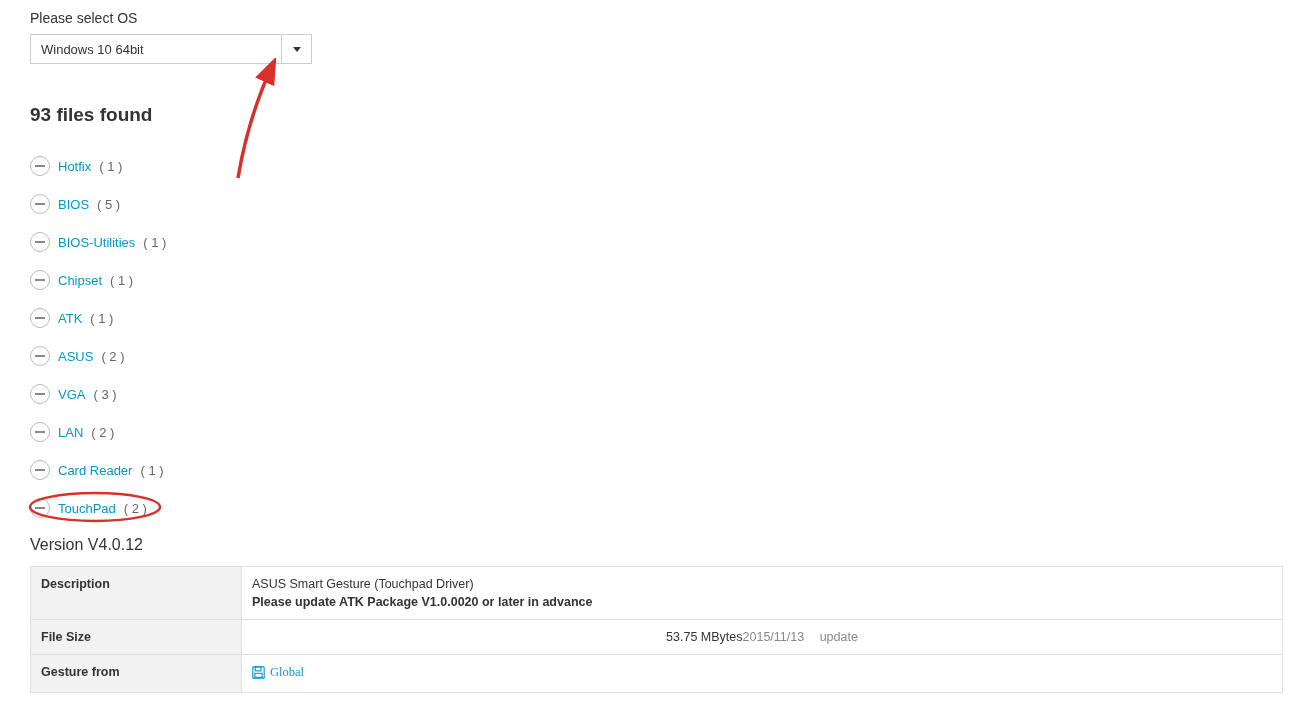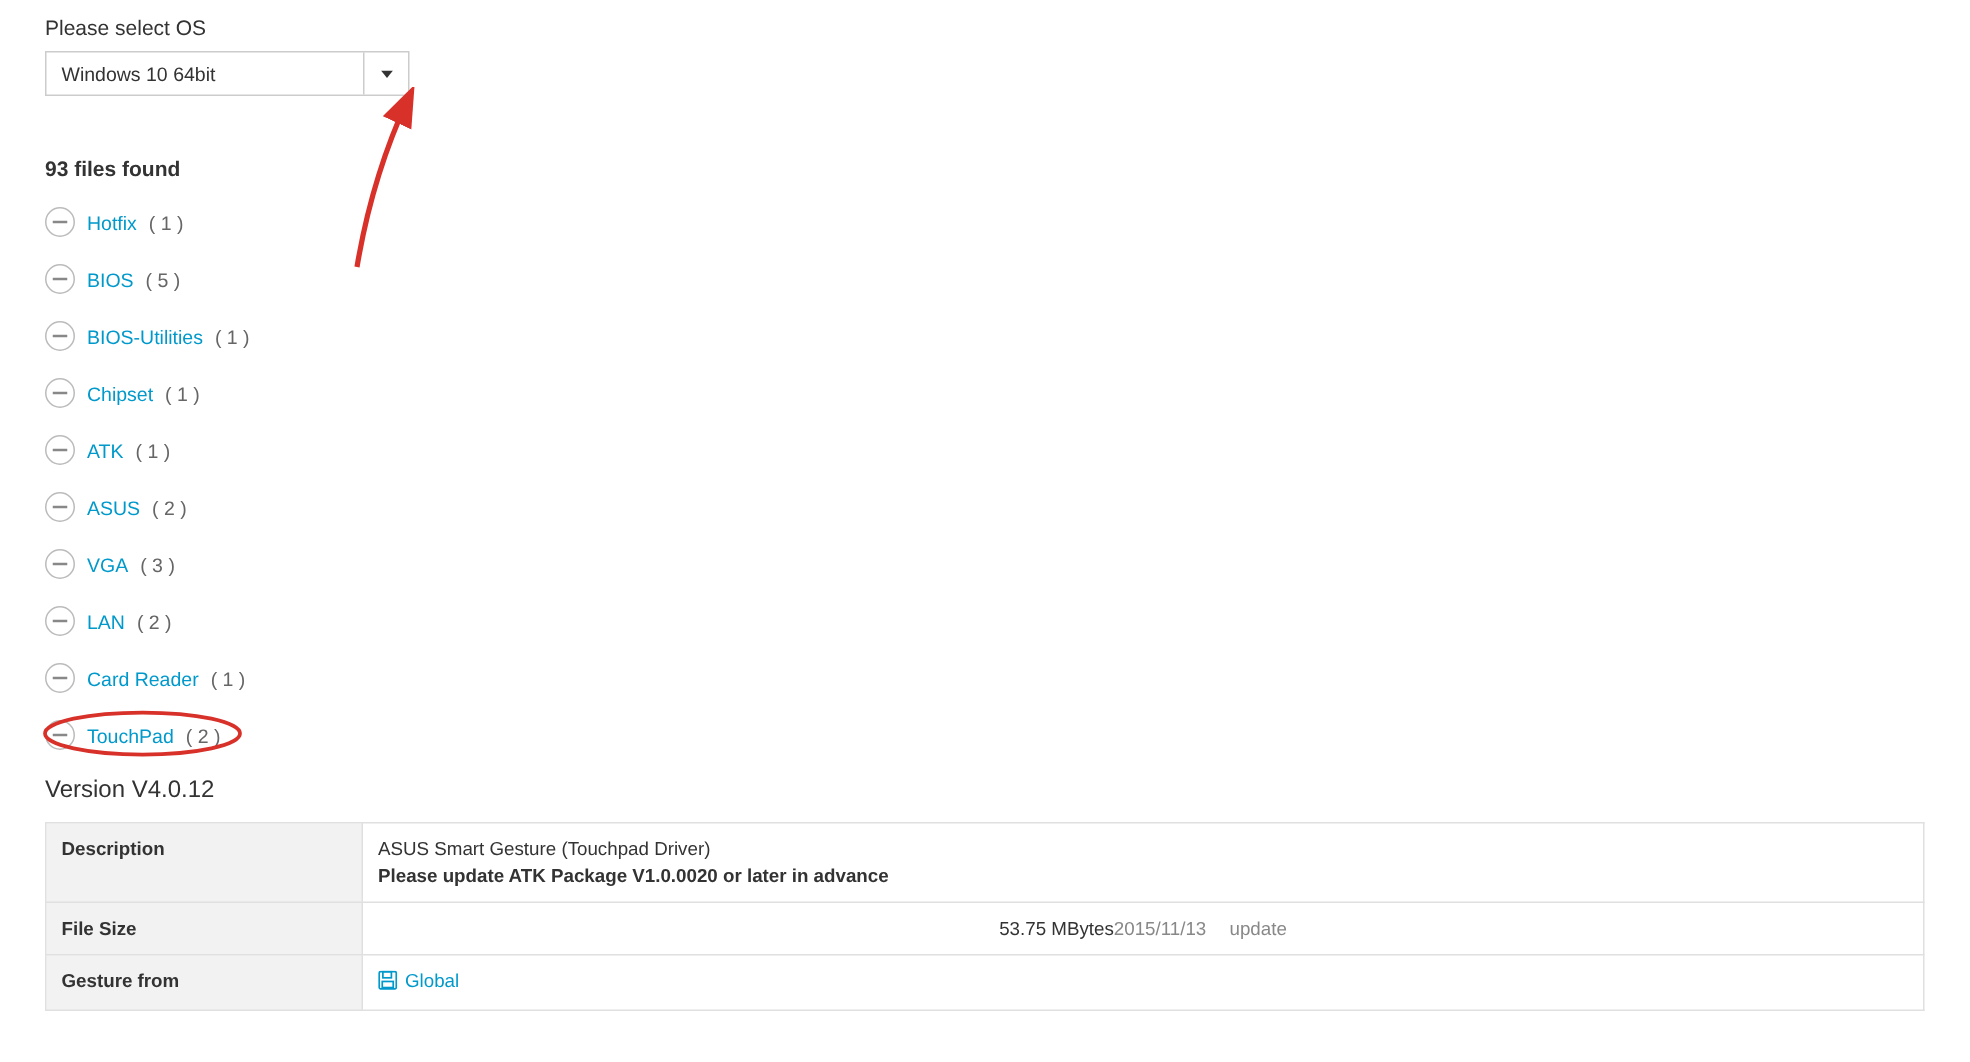--- a/index.html
+++ b/index.html
@@ -14,21 +14,21 @@
       padding: 10px 30px;
       background: #fff;
     }
     .os-label {
       font-size: 14px;
       color: #333;
       margin-bottom: 8px;
     }
     .os-select {
       display: flex;
-      width: 243px;
+      width: 282px;
       height: 30px;
       border: 1px solid #ccc;
       margin-bottom: 40px;
       position: relative;
     }
     .os-select-value {
       flex: 1;
       padding: 0 10px;
       display: flex;
       align-items: center;
@@ -40,23 +40,23 @@
       border-left: 1px solid #ccc;
       display: flex;
       align-items: center;
       justify-content: center;
     }
     .os-select-arrow svg {
       width: 8px;
       height: 5px;
     }
     .files-found {
-      font-size: 14px;
+      font-size: 19px;
       font-weight: bold;
-      margin-bottom: 18px;
+      margin-bottom: 30px;
     }
     .category-list {
       list-style: none;
     }
     .category-item {
       display: flex;
       align-items: center;
       margin-bottom: 18px;
       position: relative;
     }
@@ -125,21 +125,23 @@
     .filesize-date {
       color: #888;
       font-size: 12.5px;
     }
     .filesize-date span:first-child {
       margin-right: 12px;
     }
     .download-link {
       color: #0099cc;
       display: inline-flex;
+      align-items: center;
       gap: 5px;
+      font-family: Liberation Serif, serif;
     }
     .download-link svg {
       width: 13px;
       height: 13px;
     }
     .arrow-annotation {
       position: absolute;
       left: 230px;
       top: 58px;
       pointer-events: none;

